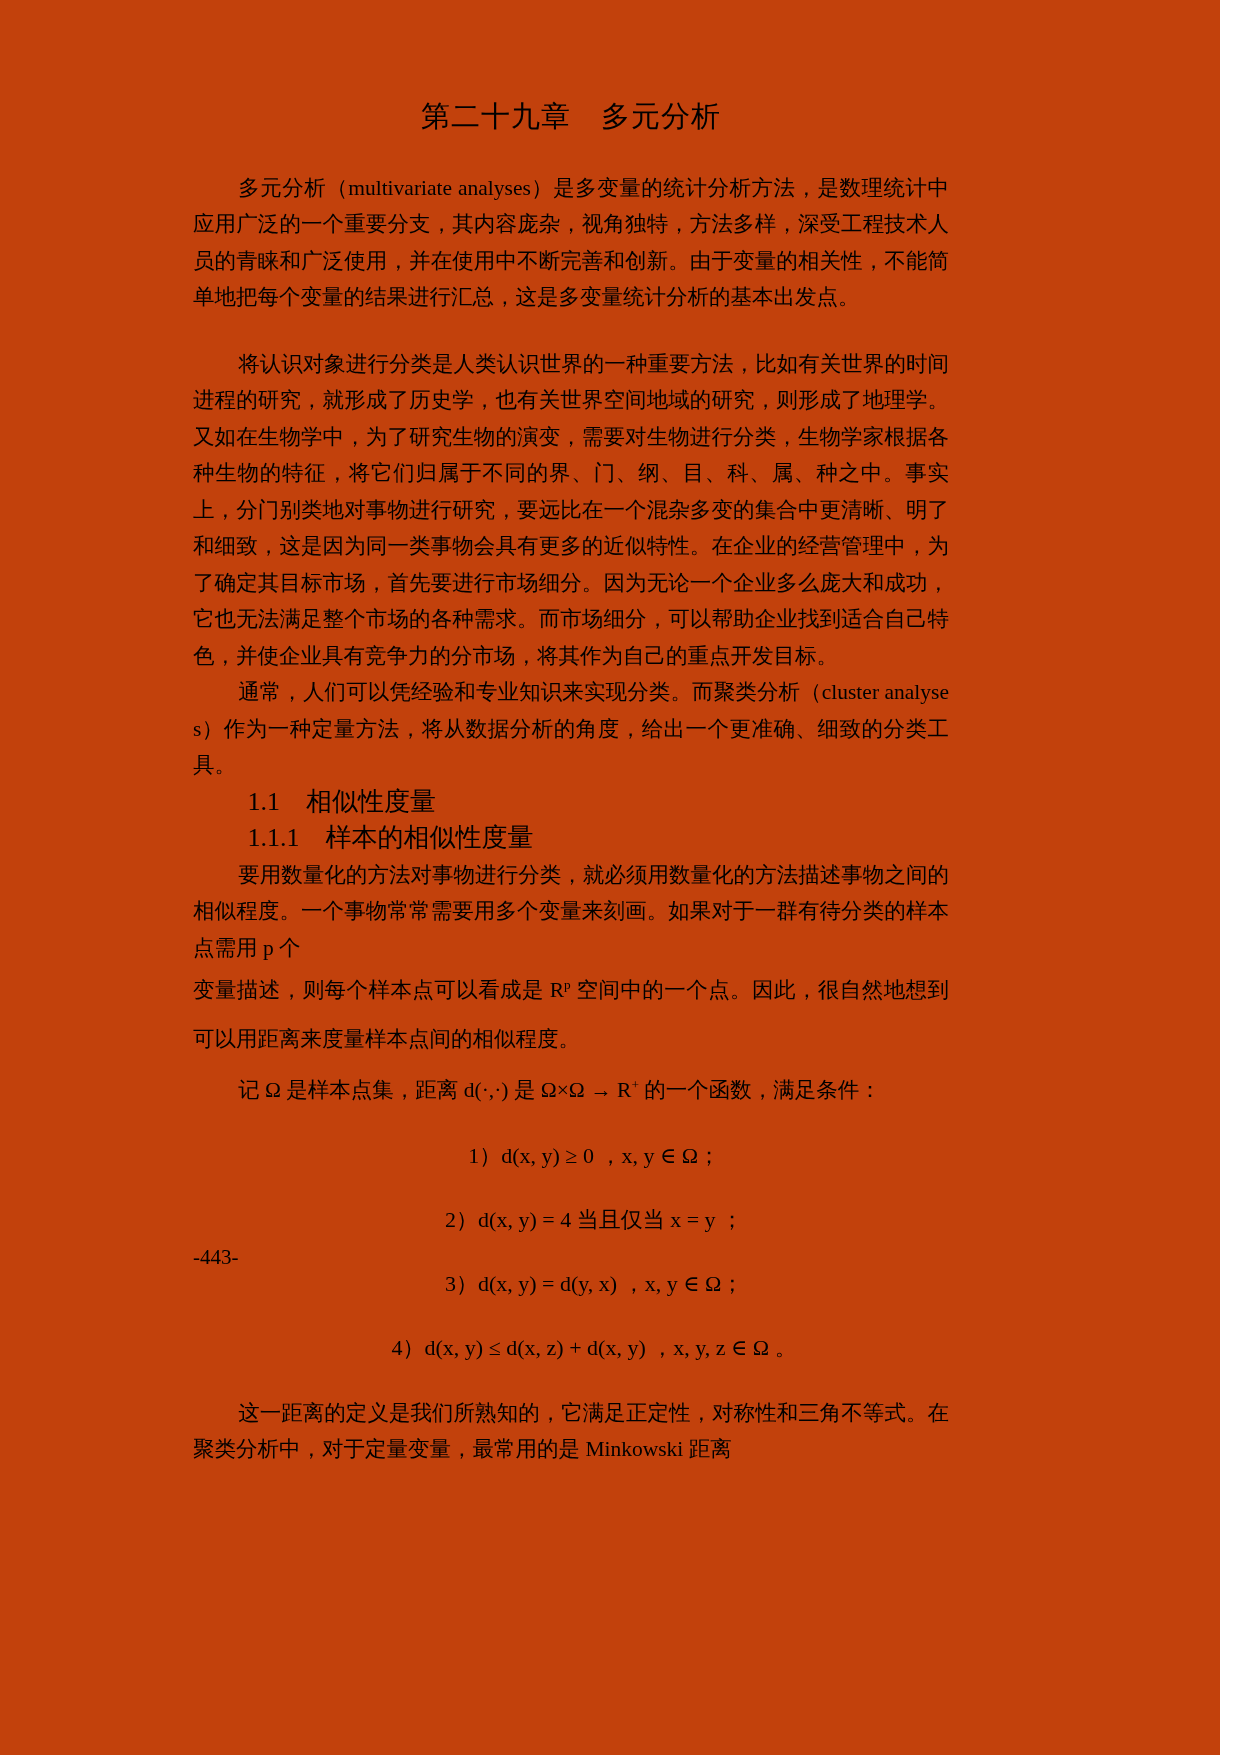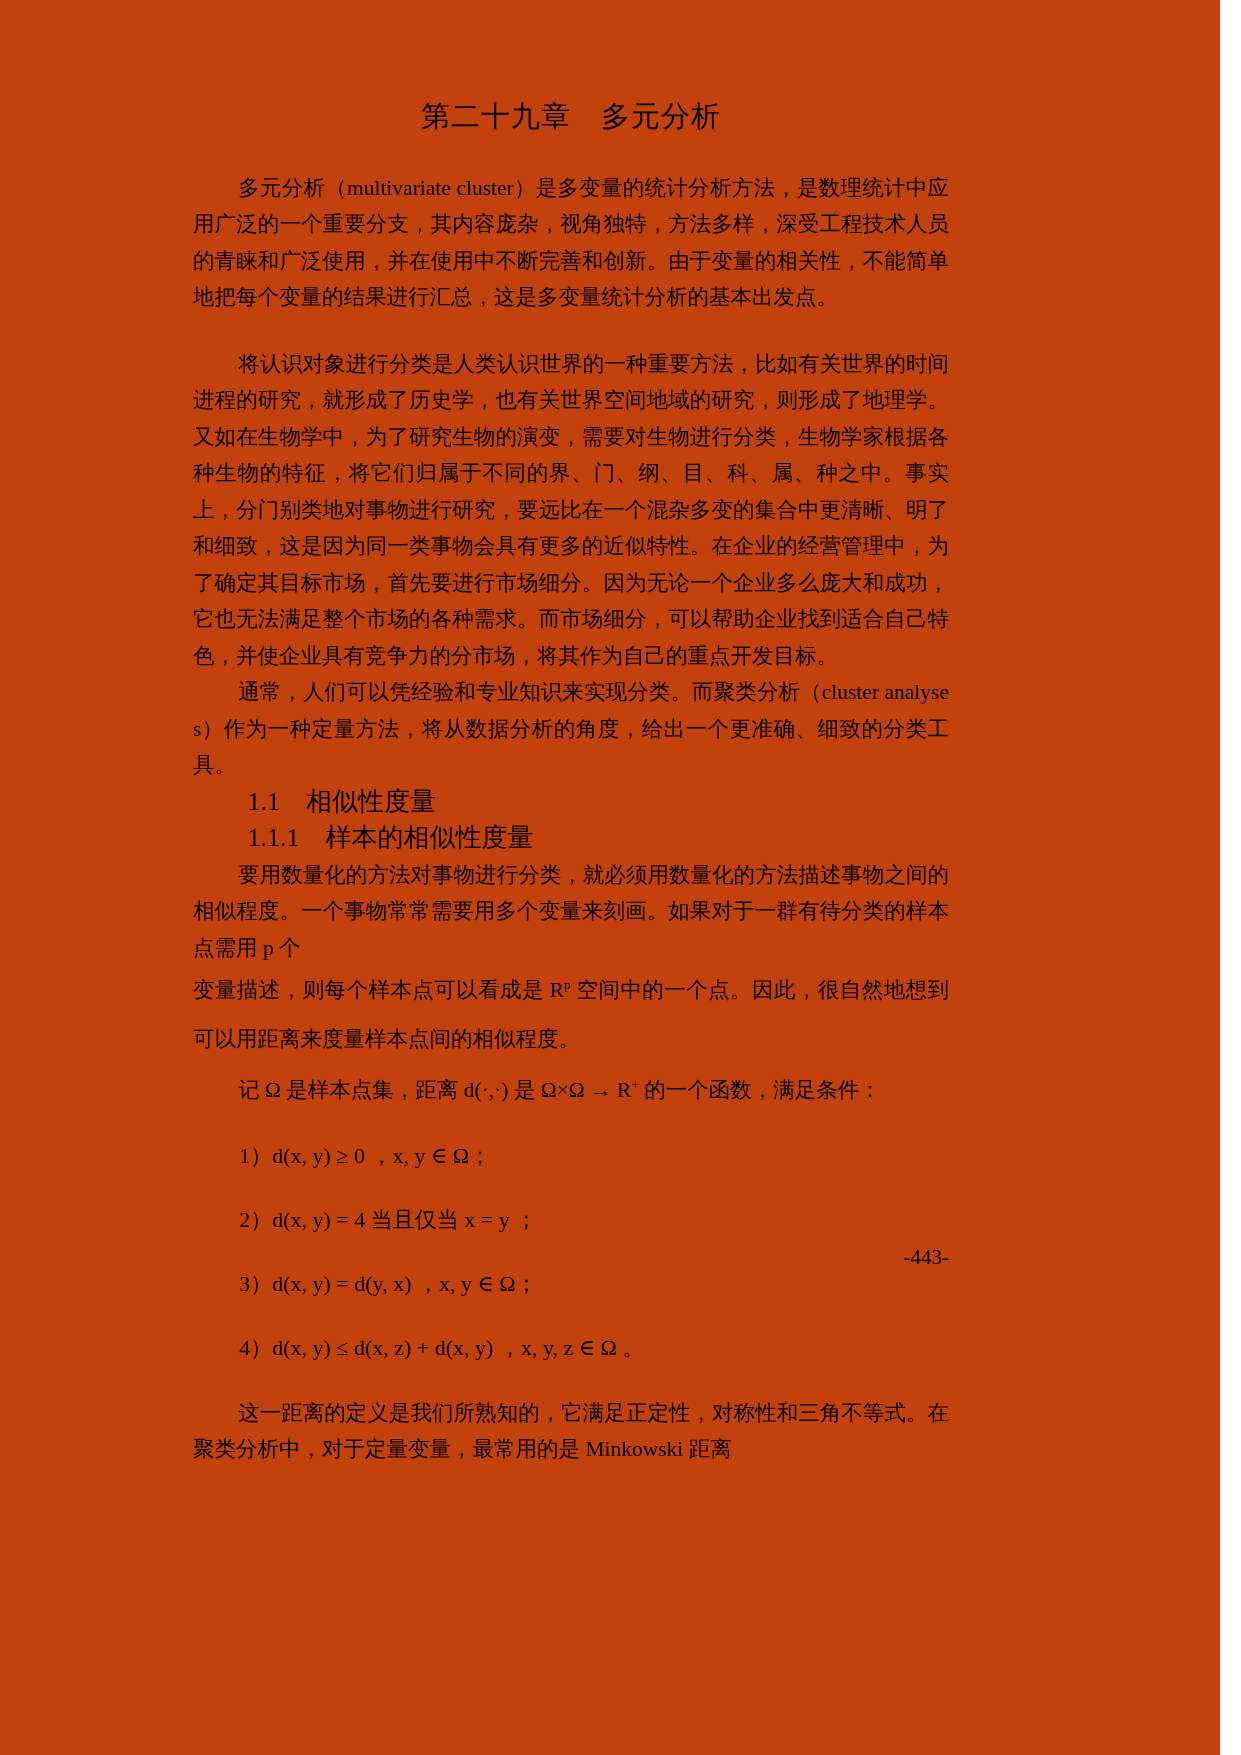--- a/index.html
+++ b/index.html
@@ -77,52 +77,51 @@
 
   
   .math-line {
     font-size: 22px;
     line-height: 34px;
     margin: 0;
     padding-left: 2.1em;
     white-space: pre;
     font-family: "Liberation Serif", "DejaVu Serif", serif;
   }
-  .math-block { margin-top: 30px; }
+  .math-block { margin-top: 30px; text-align: center; }
   .math-inline {
     font-family: "Liberation Serif", "DejaVu Serif", serif;
   }
   sup {
     font-size: 0.62em;
     vertical-align: super;
     line-height: 0;
   }
 
   
   .page-number {
     position: absolute;
     left: 193px;
     top: 1243px;
     width: 756px;
-    text-align: right;
     font-size: 21px;
     line-height: 28px;
     white-space: pre;
   }
 </style>
 </head>
 <body>
 
 <div class="page">
 
   <div class="content">
 
     <h1 class="chapter-title">第二十九章　多元分析</h1>
 
-    <p class="para indent">多元分析（multivariate cluster）是多变量的统计分析方法，是数理统计中应用广泛的一个重要分支，其内容庞杂，视角独特，方法多样，深受工程技术人员的青睐和广泛使用，并在使用中不断完善和创新。由于变量的相关性，不能简单地把每个变量的结果进行汇总，这是多变量统计分析的基本出发点。</p>
+    <p class="para indent">多元分析（multivariate analyses）是多变量的统计分析方法，是数理统计中应用广泛的一个重要分支，其内容庞杂，视角独特，方法多样，深受工程技术人员的青睐和广泛使用，并在使用中不断完善和创新。由于变量的相关性，不能简单地把每个变量的结果进行汇总，这是多变量统计分析的基本出发点。</p>
 
     <div class="gap-lg"></div>
 
 
     <p class="para indent">将认识对象进行分类是人类认识世界的一种重要方法，比如有关世界的时间进程的研究，就形成了历史学，也有关世界空间地域的研究，则形成了地理学。又如在生物学中，为了研究生物的演变，需要对生物进行分类，生物学家根据各种生物的特征，将它们归属于不同的界、门、纲、目、科、属、种之中。事实上，分门别类地对事物进行研究，要远比在一个混杂多变的集合中更清晰、明了和细致，这是因为同一类事物会具有更多的近似特性。在企业的经营管理中，为了确定其目标市场，首先要进行市场细分。因为无论一个企业多么庞大和成功，它也无法满足整个市场的各种需求。而市场细分，可以帮助企业找到适合自己特色，并使企业具有竞争力的分市场，将其作为自己的重点开发目标。</p>
 
     <p class="para indent">通常，人们可以凭经验和专业知识来实现分类。而聚类分析（cluster analyses）作为一种定量方法，将从数据分析的角度，给出一个更准确、细致的分类工具。</p>
 
     <div class="subsection-head">1.1　相似性度量</div>
 

